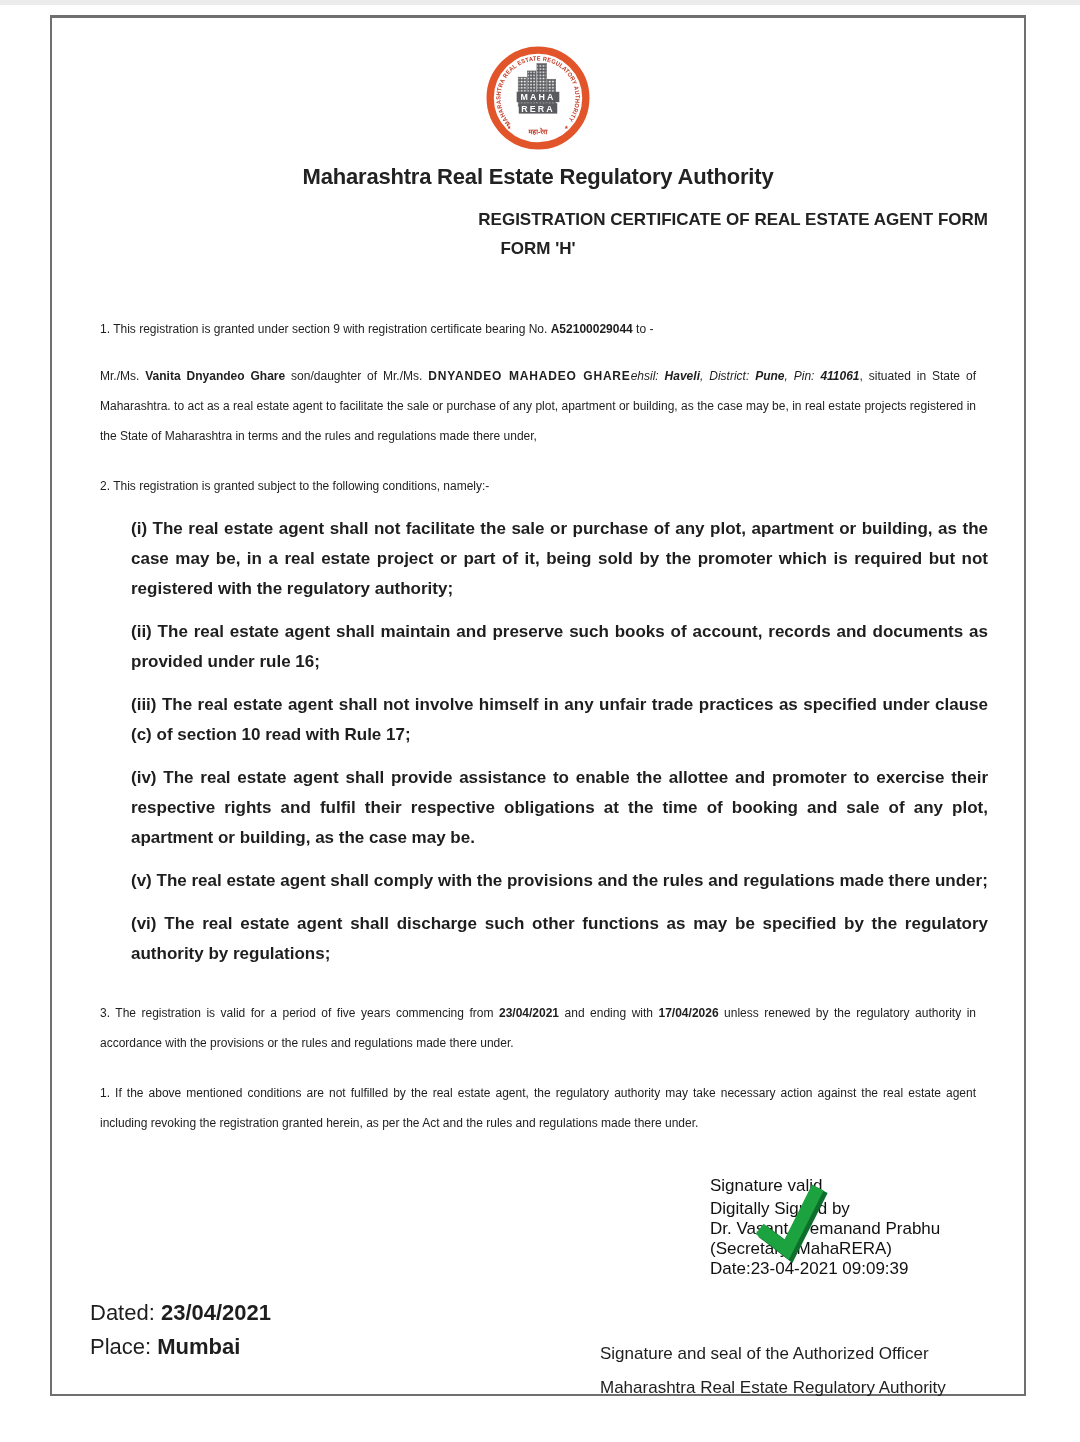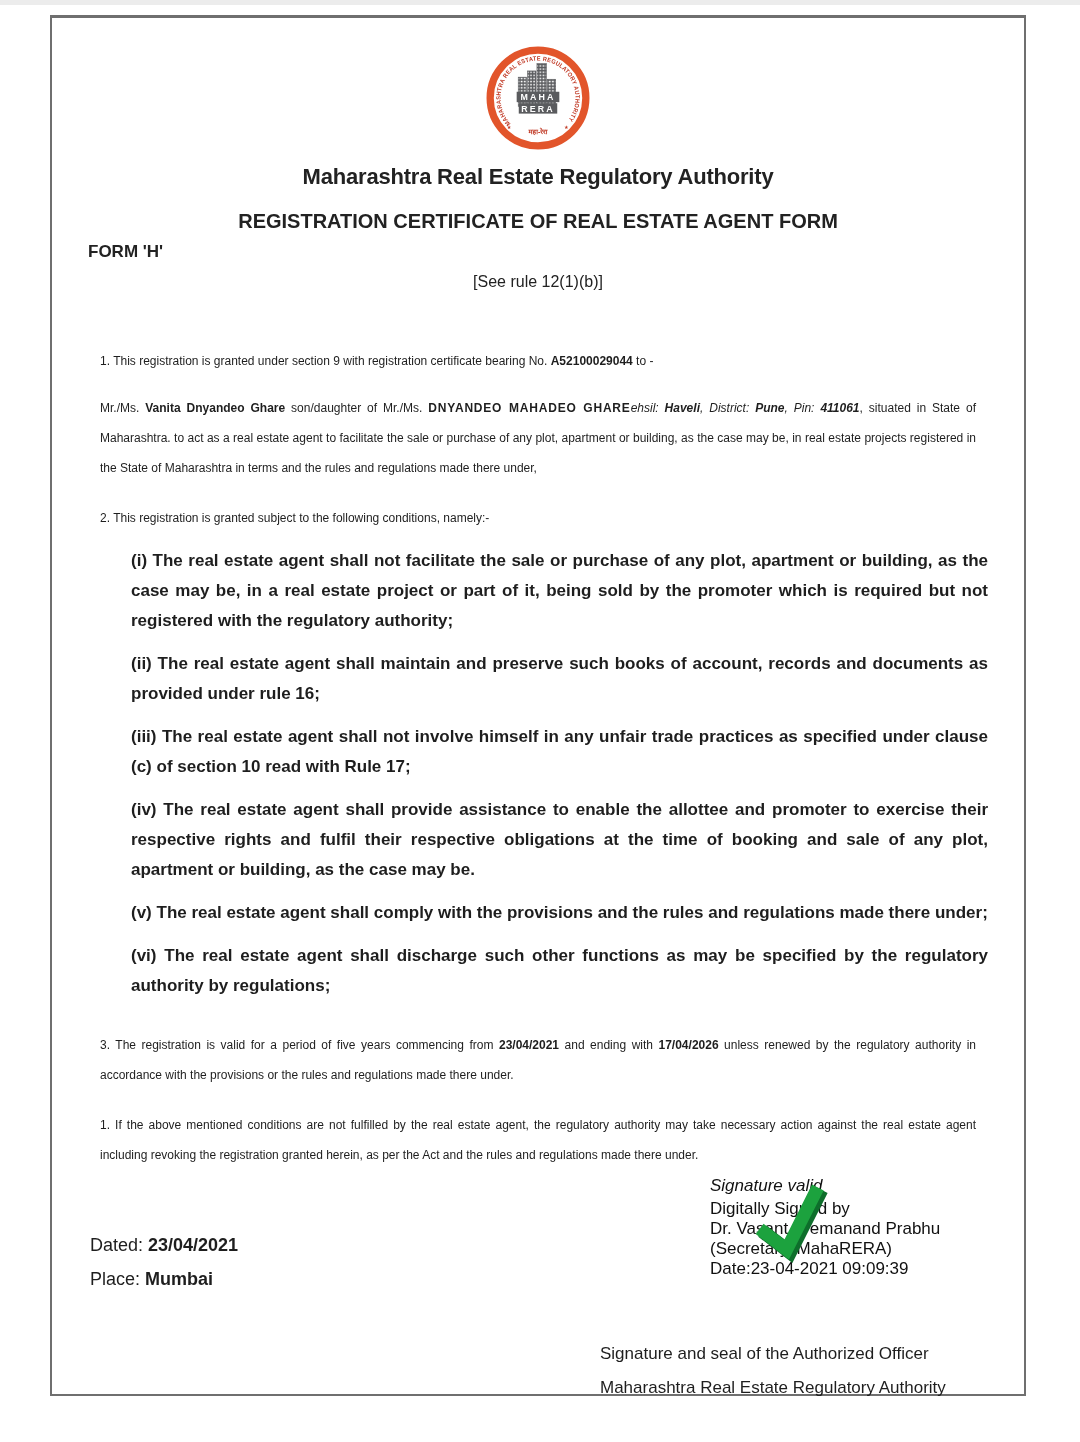--- a/index.html
+++ b/index.html
@@ -5,38 +5,38 @@
   html,body{margin:0;padding:0;background:#ffffff;}
   .page{position:relative;width:1080px;height:1442px;background:#ffffff;
         font-family:"Liberation Sans",sans-serif;color:#1e1e1e;overflow:hidden;}
   .top-strip{position:absolute;left:0;top:0;width:1080px;height:5px;background:#ececec;}
   .page-border{position:absolute;left:50px;top:15px;width:976px;height:1381px;
                border:2px solid #6f6f6f;border-top-width:3px;box-sizing:border-box;
                padding:0 36px;}
   .logo-wrap{width:104px;height:104px;margin:28px auto 0;}
   .doc-title{margin:14px 0 0;text-align:center;font-size:22px;font-weight:bold;
              letter-spacing:-0.2px;color:#222;}
-  .doc-sub1{margin:20px 0 0;text-align:center;font-size:20px;font-weight:bold;color:#222;}
-  .doc-sub2{margin:9px 0 11px;text-align:left;font-size:17px;font-weight:bold;color:#222;}
+  .doc-sub1{margin:20px 0 0;text-align:right;font-size:17px;font-weight:bold;color:#222;}
+  .doc-sub2{margin:9px 0 11px;text-align:center;font-size:17px;font-weight:bold;color:#222;}
   .doc-rule{margin:11px 0 0;text-align:center;font-size:16px;color:#222;}
   .para{font-size:12px;line-height:30px;text-align:justify;margin:12px;}
   .p1{margin-top:55px;}
   .p2{margin-top:17px;}
   .p3{margin-top:20px;text-align:left;}
   .conds{margin:4px 0 0 43px;}
   .cond{font-size:17px;line-height:30px;text-align:justify;margin:13px 0 0;font-weight:bold;}
   .p4{margin-top:29px;}
   .p5{margin-top:20px;}
   .name-caps{letter-spacing:0.8px;}
   .it{font-style:italic;}
   .bi{font-weight:bold;font-style:italic;}
   .sig-block{position:absolute;left:710px;top:1176px;font-size:17px;line-height:20px;color:#111;}
-  .sig-valid{margin-bottom:3px;font-style:italic;}
+  .sig-valid{margin-bottom:3px;}
   .sig-check{position:absolute;left:748px;top:1183px;width:86px;height:82px;transform:rotate(-6deg);}
-  .footer-left{position:absolute;left:90px;top:1228px;font-size:18px;line-height:34px;}
+  .footer-left{position:absolute;left:90px;top:1296px;font-size:22px;line-height:34px;}
   .footer-right{position:absolute;left:600px;top:1337px;width:396px;text-align:left;
                 font-size:17px;line-height:34px;}
   b{font-weight:bold;}
 </style>
 </head>
 <body>
 
 <div class="page">
   <div class="top-strip"></div>
 
@@ -67,21 +67,20 @@
         <text x="50" y="52.4" font-size="8.5" font-weight="bold" fill="#ffffff" text-anchor="middle" letter-spacing="2">MAHA</text>
         <rect x="31.5" y="55" width="37" height="10" fill="#5a5b5e"></rect>
         <text x="50" y="63.4" font-size="8.5" font-weight="bold" fill="#ffffff" text-anchor="middle" letter-spacing="2">RERA</text>
         <text x="50" y="85" font-size="6.5" fill="#C13B27" text-anchor="middle" font-weight="bold">महा-रेरा</text>
       </svg>
     </div>
 
     <h1 class="doc-title">Maharashtra Real Estate Regulatory Authority</h1>
     <div class="doc-sub1">REGISTRATION CERTIFICATE OF REAL ESTATE AGENT FORM</div>
     <div class="doc-sub2">FORM 'H'</div>
-    <div class="doc-rule">[See rule 12(1)(b)]</div>
 
     <p class="para p1"><span>1. This registration is granted under section 9 with registration certificate bearing No. </span><b>A52100029044</b><span> to -</span></p>
 
     <p class="para p2"><span>Mr./Ms. </span><b>Vanita Dnyandeo Ghare</b><span> son/daughter of Mr./Ms. </span><b class="name-caps">DNYANDEO MAHADEO GHARE</b><span class="it">ehsil: </span><span class="bi">Haveli</span><span class="it">, District: </span><span class="bi">Pune</span><span class="it">, Pin: </span><span class="bi">411061</span><span>, situated in State of Maharashtra. </span><span>to act as a real estate agent to facilitate the sale or purchase of any plot, apartment or building, as the case may be, in real estate projects registered in the State of Maharashtra in terms and the rules and regulations made there under,</span></p>
 
     <p class="para p3">2. This registration is granted subject to the following conditions, namely:-</p>
 
     <div class="conds">
       <p class="cond">(i) The real estate agent shall not facilitate the sale or purchase of any plot, apartment or building, as the case may be, in a real estate project or part of it, being sold by the promoter which is required but not registered with the regulatory authority;</p>
       <p class="cond">(ii) The real estate agent shall maintain and preserve such books of account, records and documents as provided under rule 16;</p>

